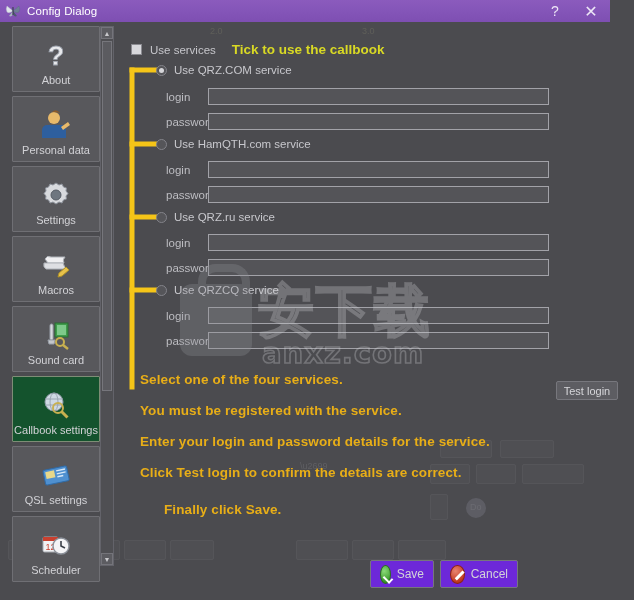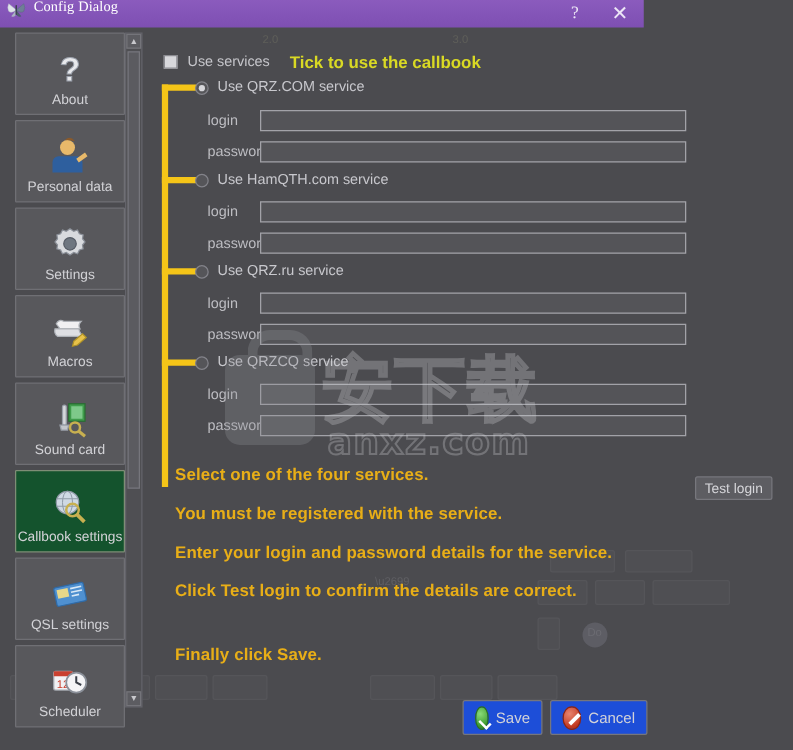--- a/index.html
+++ b/index.html
@@ -11,23 +11,23 @@
   }
   #app {
     position: relative;
     width: 634px; height: 600px;
     background: #4b4b4f;
   }
 
   
   .titlebar {
     position: absolute; left: 0; top: 0;
-    width: 515px; height: 22px;
+    width: 610px; height: 22px;
     background: linear-gradient(180deg, #8b5bbd 0%, #8455b8 50%, #7e4fb2 100%);
-    display: flex; align-items: flex-start; font-family: Liberation Serif, serif;
+    display: flex; align-items: center;
   }
   .tb-icon {
     width: 16px; height: 16px; margin-left: 5px; margin-right: 6px;
     position: relative; flex: 0 0 auto;
   }
   .tb-title {
     color: #ffffff; font-size: 11.5px; letter-spacing: .1px;
     flex: 1 1 auto;
   }
   .tb-btn {
@@ -172,21 +172,21 @@
   
   .instr {
     position: absolute; left: 18px;
     color: #e8ae17; font-size: 13.5px; font-weight: bold;
     white-space: nowrap; letter-spacing: .1px;
   }
 
   
   .btm-btn {
     position: absolute; height: 28px;
-    background: #1d4ed8; border: 1px solid #76767c;
+    background: #6d28d9; border: 1px solid #76767c;
     border-radius: 2px;
     display: flex; align-items: center; gap: 6px;
     padding: 0 9px;
   }
   .btm-btn .blabel { color: #d3d3d8; font-size: 12px; }
   .gicon { width: 19px; height: 19px; border-radius: 50%; position: relative; }
   .gicon.ok {
     background: radial-gradient(circle at 35% 30%, #8ada78, #3e9c2e 70%, #2e7a22);
     border: 1px solid #2c6f1f;
   }
@@ -454,21 +454,21 @@
         <span class="fld-label">password</span>
         <input class="fld-input" type="text" value="" style="">
       </div>
 
       <div class="test-btn">Test login</div>
 
       <div class="instr" style="top:350px;">Select one of the four services.</div>
       <div class="instr" style="top:381px;">You must be registered with the service.</div>
       <div class="instr" style="top:412px;">Enter your login and password details for the service.</div>
       <div class="instr" style="top:443px;">Click Test login to confirm the details are correct.</div>
-      <div class="instr" style="top:494px;">Finally click Save.</div>
+      <div class="instr" style="top:480px;margin-left:24px;">Finally click Save.</div>
 
     </div>
 
     <div class="btm-btn" style="left:370px; top:538px; width:64px;">
       <span class="gicon ok"></span>
       <span class="blabel">Save</span>
     </div>
     <div class="btm-btn" style="left:440px; top:538px; width:78px;">
       <span class="gicon no"></span>
       <span class="blabel">Cancel</span>

